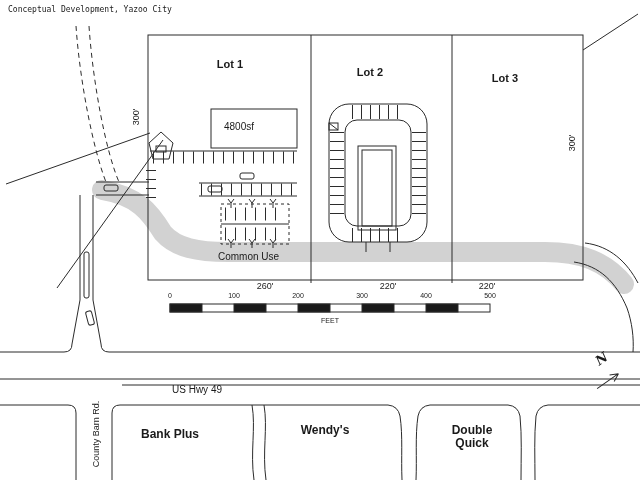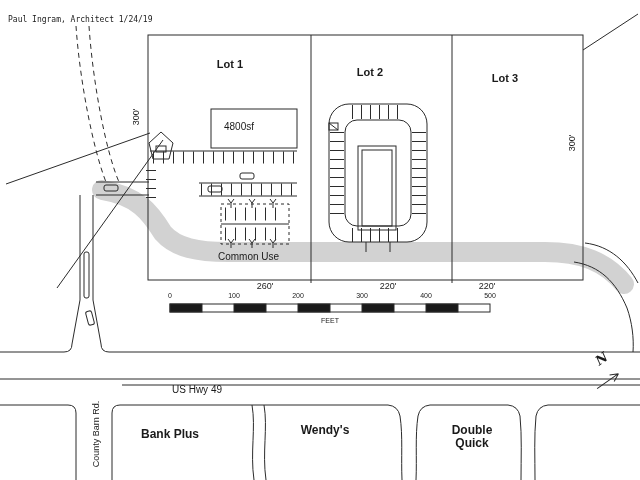--- a/index.html
+++ b/index.html
@@ -151,21 +151,21 @@
       <path d="M430,405 Q420,406 418,416 C415,436 417,458 416,480"></path>
       <path d="M508,405 Q518,406 520,416 C522,436 521,458 521,480"></path>
       <path d="M548,405 Q538,406 536,416 C534,436 535,458 535,480"></path>
     </g>
 
     <g transform="translate(604,374) rotate(-35)">
       <path d="M-14,8 H12 M12,8 L4,4 M12,8 L4,12"></path>
     </g>
   </svg>
 
-  <div class="lbl title" style="left:8px;top:16px;">Paul Ingram, Architect  1/24/19</div>
+  <div class="lbl title" style="left:8px;top:6px;">Conceptual Development, Yazoo City</div>
 
   <div class="lbl lot c" style="left:205px;top:58px;width:50px;">Lot 1</div>
   <div class="lbl lot c" style="left:345px;top:66px;width:50px;">Lot 2</div>
   <div class="lbl lot c" style="left:480px;top:72px;width:50px;">Lot 3</div>
 
   <div class="lbl dim c" style="left:196px;top:121px;width:86px;font-size:10px;">4800sf</div>
 
   <div class="lbl dim c rot-ccw" style="left:122px;top:112px;width:30px;">300'</div>
   <div class="lbl dim c rot-ccw" style="left:558px;top:138px;width:30px;">300'</div>
 

